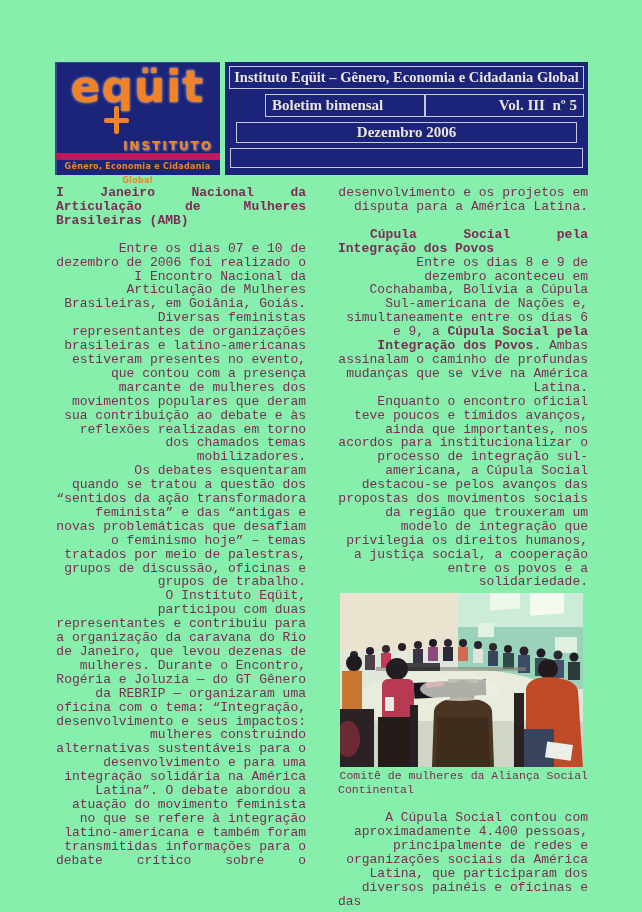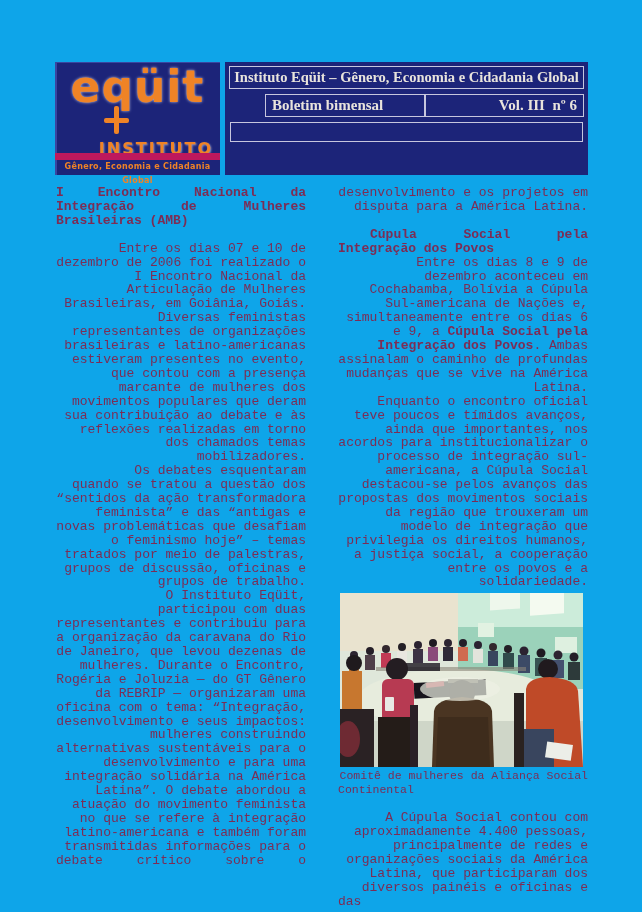--- a/index.html
+++ b/index.html
@@ -1,30 +1,30 @@
 <!DOCTYPE html>
 <html><head>
 <meta charset="utf-8">
 <style>
   html,body{margin:0;padding:0;background:#ffffff;}
   body{width:642px;height:912px;overflow:hidden;}
-  .page{position:relative;width:642px;height:912px;background:#0ea5e9;
+  .page{position:relative;width:642px;height:912px;background:#86efac;
         font-family:"Liberation Mono","DejaVu Sans Mono",monospace;color:#7c2d55;}
 
   
   .masthead{position:absolute;left:55px;top:62px;width:533px;height:113px;display:flex;gap:5px;}
   .logo-box{flex:none;width:165px;height:113px;background:#1c2479;position:relative;
             box-shadow:inset 2px 0 0 #3a46a0, inset 0 1px 0 #3a46a0;}
   .brand-wrap{position:absolute;top:0;left:0;width:100%;text-align:center;}
   .brand{font-family:"DejaVu Sans",sans-serif;font-weight:bold;font-size:44px;line-height:50px;
          color:#ef8326;letter-spacing:1px;text-shadow:0 0 3px rgba(225,228,245,0.85);}
   .q-stem{position:absolute;left:59px;top:44px;width:5px;height:28px;background:#ef8326;border-radius:2px;}
   .q-cross{position:absolute;left:49px;top:56px;width:25px;height:5px;background:#ef8326;border-radius:2px;}
   .institute{position:absolute;right:7px;top:77px;font-family:"DejaVu Sans",sans-serif;font-weight:bold;
-             font-size:16px;color:#ef8326;letter-spacing:2px;text-shadow:1px 1px 2px rgba(235,235,245,0.55);}
+             font-size:12px;color:#ef8326;letter-spacing:2px;text-shadow:1px 1px 2px rgba(235,235,245,0.55);}
   .logo-tagline{position:absolute;bottom:0;left:0;right:0;height:15px;line-height:14px;text-align:center;
                 font-family:"DejaVu Sans",sans-serif;font-size:8px;font-weight:bold;color:#ef8326;
                 border-top:7px solid #be185d;letter-spacing:0.3px;}
   .head-right{flex:1;background:#1c2479;padding:4px 4px 3px 4px;display:flex;flex-direction:column;gap:5px;}
   .hbox{border:1px solid #c6c6de;color:#e9e4dc;font-family:"Liberation Serif",serif;font-weight:bold;}
   .title-box{height:21px;line-height:21px;text-align:center;font-size:14.5px;}
   .hrow2{display:flex;padding-left:36px;}
   .bulletin-box{flex:1;height:21px;line-height:21px;padding-left:6px;font-size:15px;}
   .volume-box{flex:1;height:21px;line-height:21px;text-align:right;padding-right:6px;font-size:15px;white-space:pre;}
   .date-box{height:19px;line-height:19px;text-align:center;font-size:15px;margin:0 7px;}
@@ -56,30 +56,31 @@
       </div>
       <span class="q-stem"></span>
       <span class="q-cross"></span>
       <div class="institute">INSTITUTO</div>
       <div class="logo-tagline">Gênero, Economia e Cidadania Global</div>
     </div>
     <div class="head-right">
       <div class="hbox title-box">Instituto Eqüit – Gênero, Economia e Cidadania Global</div>
       <div class="hrow2">
         <div class="hbox bulletin-box">Boletim bimensal</div>
-        <div class="hbox volume-box">Vol. III  nº 6</div>
+        <div class="hbox volume-box">Vol. III  nº 5</div>
       </div>
+      <div class="hbox date-box">Dezembro 2006</div>
       <div class="hbox empty-box"></div>
     </div>
   </div>
 
   <div class="columns">
 
     <div class="col">
-      <h3 class="left-head">I Encontro Nacional da Integração de Mulheres Brasileiras (AMB)</h3>
+      <h3 class="left-head">I Janeiro Nacional da Articulação de Mulheres Brasileiras (AMB)</h3>
       <p class="indent">Entre os dias 07 e 10 de dezembro de 2006 foi realizado o I Encontro Nacional da Articulação de Mulheres Brasileiras, em Goiânia, Goiás.</p>
       <p class="indent">Diversas feministas representantes de organizações brasileiras e latino-americanas estiveram presentes no evento, que contou com a presença marcante de mulheres dos movimentos populares que deram sua contribuição ao debate e às reflexões realizadas em torno dos chamados temas mobilizadores.</p>
       <p class="indent">Os debates esquentaram quando se tratou a questão dos “sentidos da ação transformadora feminista” e das “antigas e novas problemáticas que desafiam o feminismo hoje” – temas tratados por meio de palestras, grupos de discussão, oficinas e grupos de trabalho.</p>
       <p class="indent cont">O Instituto Eqüit, participou com duas representantes e contribuiu para a organização da caravana do Rio de Janeiro, que levou dezenas de mulheres. Durante o Encontro, Rogéria e Joluzia — do GT Gênero da REBRIP — organizaram uma oficina com o tema: “Integração, desenvolvimento e seus impactos: mulheres construindo alternativas sustentáveis para o desenvolvimento e para uma integração solidária na América Latina”. O debate abordou a atuação do movimento feminista no que se refere à integração latino-americana e também foram transmitidas informações para o debate crítico sobre o</p>
     </div>
 
     <div class="col">
       <p>desenvolvimento e os projetos em disputa para a América Latina.</p>
       <h3 class="right-head">Cúpula Social pela Integração dos Povos</h3>
       <p class="indent"><span>Entre os dias 8 e 9 de dezembro aconteceu em Cochabamba, Bolívia a Cúpula Sul-americana de Nações e, simultaneamente entre os dias 6 e 9, a </span><b>Cúpula Social pela Integração dos Povos</b><span>. Ambas assinalam o caminho de profundas mudanças que se vive na América Latina.</span></p>

